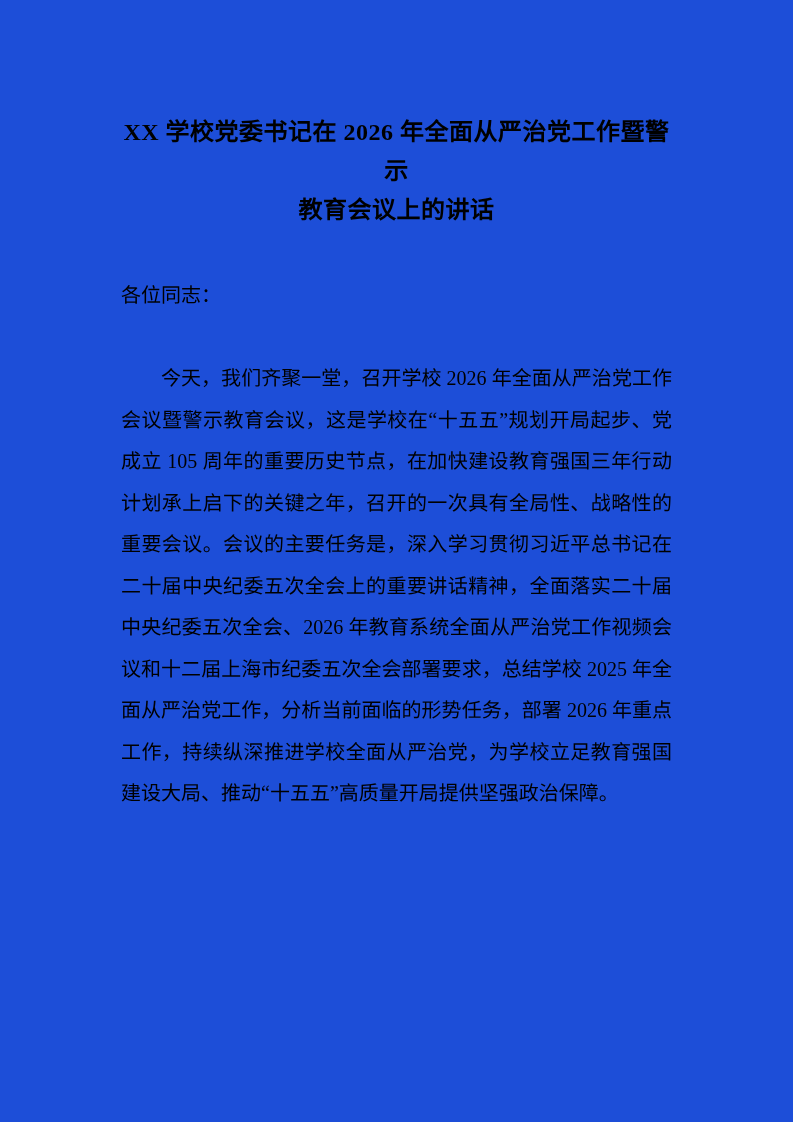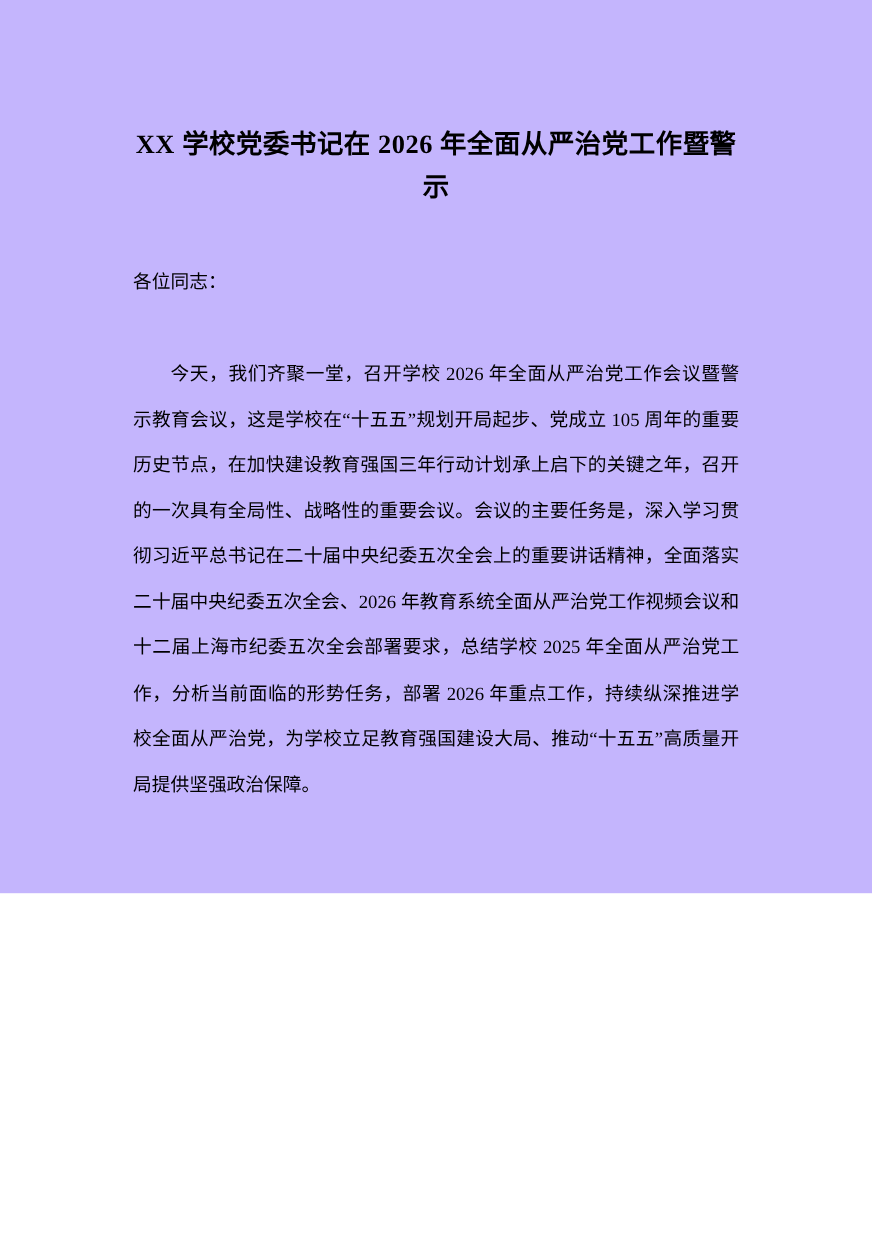--- a/index.html
+++ b/index.html
@@ -9,38 +9,38 @@
   }
   body {
     width: 793px;
     height: 1122px;
     overflow: hidden;
     font-family: "Liberation Serif", serif;
     color: #000000;
   }
   .page {
     width: 793px;
-    height: 812px;
-    background: #c4b5fd;
+    height: 1122px;
+    background: #1d4ed8;
     box-sizing: border-box;
     padding: 97px 121px 0 121px;
   }
   .doc-title {
     font-size: 24px;
     line-height: 39px;
     font-weight: bold;
     text-align: center;
     letter-spacing: 0.5px;
   }
   .doc-title .title-line {
     display: block;
   }
   .doc-body {
     margin-top: 45px;
-    font-size: 17px;
+    font-size: 20px;
     line-height: 41.5px;
     text-align: justify;
     text-justify: inter-ideograph;
   }
   .salutation {
     margin: 0 0 41.5px 0;
     text-indent: 0;
   }
   .para {
     margin: 0 0 41.5px 0;
@@ -49,20 +49,21 @@
   .para:last-child {
     margin-bottom: 0;
   }
 </style>
 </head>
 <body>
 
 <div class="page">
   <h1 class="doc-title">
     <span class="title-line">XX 学校党委书记在 2026 年全面从严治党工作暨警示</span>
+    <span class="title-line">教育会议上的讲话</span>
   </h1>
 
   <div class="doc-body">
     <p class="salutation">各位同志：</p>
 
     <p class="para">今天，我们齐聚一堂，召开学校 2026 年全面从严治党工作会议暨警示教育会议，这是学校在“十五五”规划开局起步、党成立 105 周年的重要历史节点，在加快建设教育强国三年行动计划承上启下的关键之年，召开的一次具有全局性、战略性的重要会议。会议的主要任务是，深入学习贯彻习近平总书记在二十届中央纪委五次全会上的重要讲话精神，全面落实二十届中央纪委五次全会、2026 年教育系统全面从严治党工作视频会议和十二届上海市纪委五次全会部署要求，总结学校 2025 年全面从严治党工作，分析当前面临的形势任务，部署 2026 年重点工作，持续纵深推进学校全面从严治党，为学校立足教育强国建设大局、推动“十五五”高质量开局提供坚强政治保障。</p>
 
   </div>
 </div>
 

